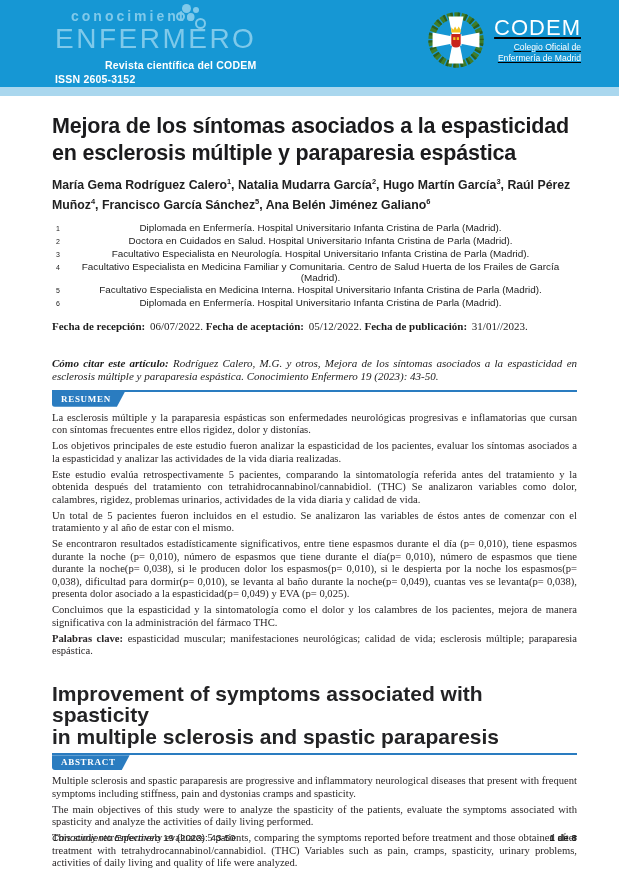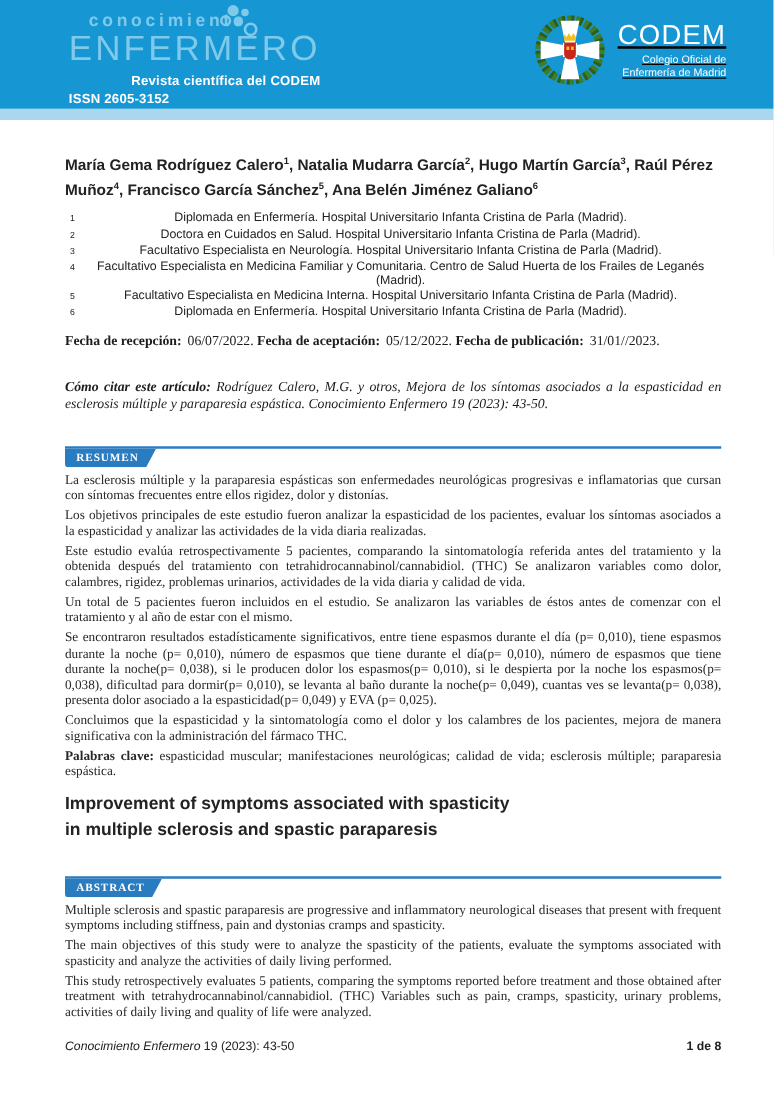--- a/index.html
+++ b/index.html
@@ -32,31 +32,31 @@
   .authors{margin-top:8px;font-size:12.3px;line-height:15.5px;font-weight:700;color:#222;}
   .authors sup{font-size:7.5px;}
   .affs{margin-top:9px;font-size:9.9px;line-height:11.8px;color:#222;text-align:center;}
   .aff{display:flex;}
   .aff .m{width:12px;flex:0 0 12px;font-size:7px;padding-top:1px;}
   .aff .t{flex:1;}
   .serif{font-family:"Liberation Serif",serif;}
   .dates{margin-top:10px;font-size:11px;color:#1c1c1c;}
   .dates b{margin-right:2px;}
   .cite{margin-top:25px;font-size:11px;line-height:13.5px;color:#1c1c1c;text-align:justify;font-style:italic;}
-  .section-rule{margin-top:26px;border-top:2px solid var(--accent);position:relative;height:17px;text-align:right;}
+  .section-rule{margin-top:6px;border-top:2px solid var(--accent);position:relative;height:17px;text-align:right;}
   .section-tab{
     position:absolute;left:0;top:0;background:var(--accent);color:#fff;
     font-family:"Liberation Serif",serif;font-weight:700;font-size:9px;letter-spacing:.7px;
     padding:2px 14px 3px 9px;
     clip-path:polygon(0 0,100% 0,calc(100% - 8px) 100%,0 100%);
     border-radius:0 0 0 3px;
   }
   .body{margin-top:5px;font-size:10.6px;line-height:12.5px;color:var(--serifink);text-align:justify;}
   .body p{margin:0 0 3.5px;}
-  .title-en{margin-top:7px;font-size:14px;line-height:21.5px;font-weight:700;color:#232325;}
+  .title-en{margin-top:25px;font-size:21px;line-height:21.5px;font-weight:700;color:#232325;}
   
   .footer{
     position:absolute;left:52px;right:42px;top:832px;
     display:flex;justify-content:space-between;align-items:baseline;
     font-size:9.8px;color:#222;gap:24px;
   }
   .footer .jname{font-style:italic;}
   .footer .pageno{font-weight:700;}
   
   .crest{width:60px;height:60px;display:block;}
@@ -100,39 +100,43 @@
           <span>Colegio Oficial de</span><br>
           <span>Enfermería de Madrid</span>
         </div>
       </div>
     </div>
   </div>
   <div class="banner-strip"></div>
 
   <div class="content">
 
+    <h1 class="title-es">
+      <span style="display:block">Mejora de los síntomas asociados a la espasticidad</span>
+      <span style="display:block">en esclerosis múltiple y paraparesia espástica</span>
+    </h1>
 
     <div class="authors"><span>María Gema Rodríguez Calero</span><sup>1</sup>, <span>Natalia Mudarra García</span><sup>2</sup>, <span>Hugo Martín García</span><sup>3</sup>, <span>Raúl Pérez Muñoz</span><sup>4</sup>, <span>Francisco García Sánchez</span><sup>5</sup>, <span>Ana Belén Jiménez Galiano</span><sup>6</sup></div>
 
     <div class="affs">
         <div class="aff">
           <span class="m">1</span>
           <span class="t">Diplomada en Enfermería. Hospital Universitario Infanta Cristina de Parla (Madrid).</span>
         </div>
         <div class="aff">
           <span class="m">2</span>
           <span class="t">Doctora en Cuidados en Salud. Hospital Universitario Infanta Cristina de Parla (Madrid).</span>
         </div>
         <div class="aff">
           <span class="m">3</span>
           <span class="t">Facultativo Especialista en Neurología. Hospital Universitario Infanta Cristina de Parla (Madrid).</span>
         </div>
         <div class="aff">
           <span class="m">4</span>
-          <span class="t">Facultativo Especialista en Medicina Familiar y Comunitaria. Centro de Salud Huerta de los Frailes de Leganés (Madrid).</span>
+          <span class="t">Facultativo Especialista en Medicina Familiar y Comunitaria. Centro de Salud Huerta de los Frailes de García (Madrid).</span>
         </div>
         <div class="aff">
           <span class="m">5</span>
           <span class="t">Facultativo Especialista en Medicina Interna. Hospital Universitario Infanta Cristina de Parla (Madrid).</span>
         </div>
         <div class="aff">
           <span class="m">6</span>
           <span class="t">Diplomada en Enfermería. Hospital Universitario Infanta Cristina de Parla (Madrid).</span>
         </div>
       </div>

